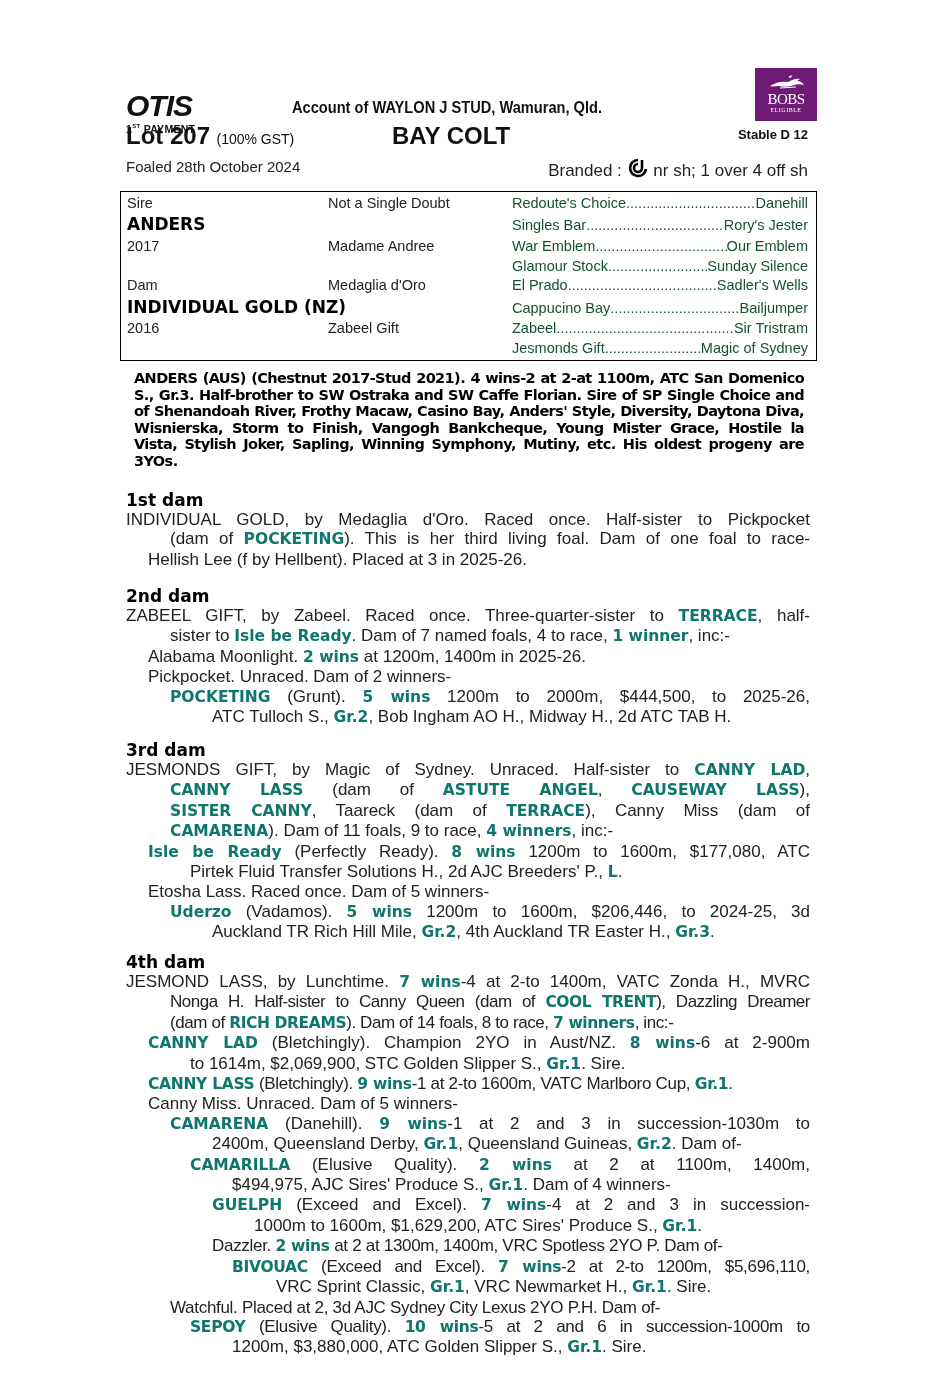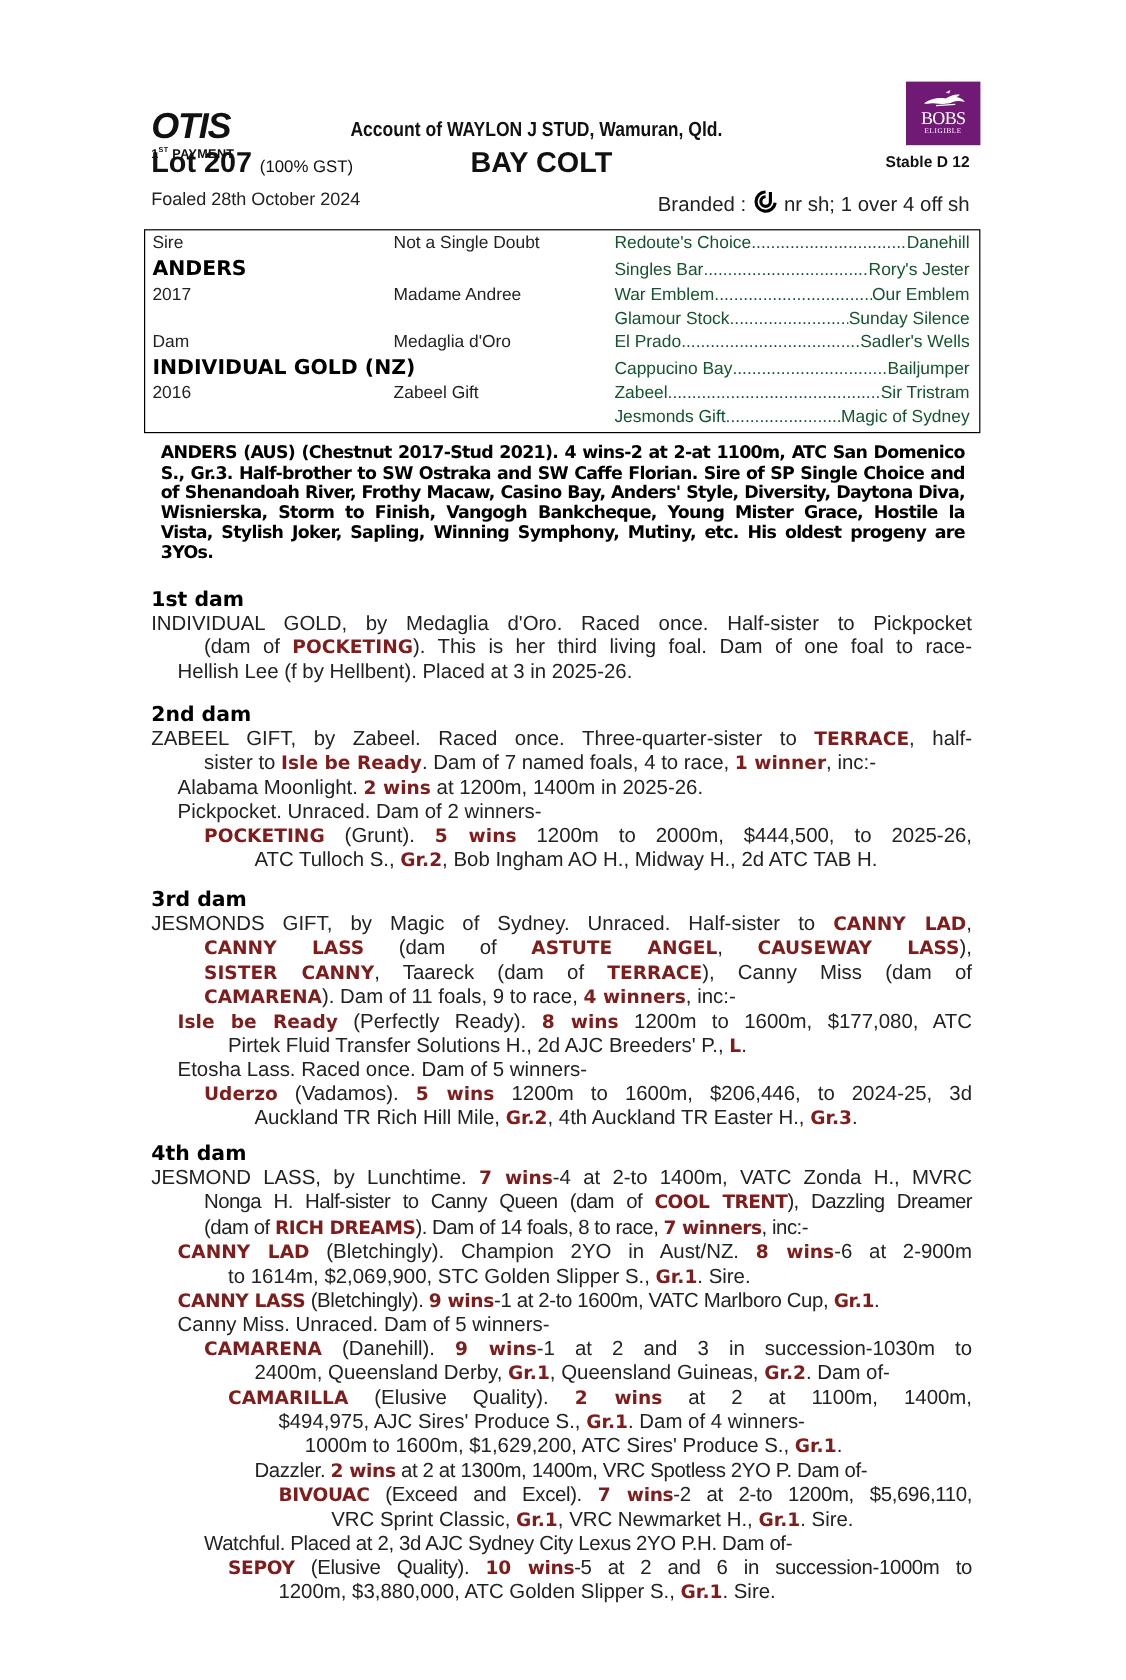--- a/index.html
+++ b/index.html
@@ -37,21 +37,21 @@
   .g3 .r { flex:0 0 auto; }
 
   
   .sirepara { position:absolute; left:134px; top:370px; width:670px; font-family:"DejaVu Sans", sans-serif; font-weight:bold; font-size:14.5px; line-height:16.5px; letter-spacing:-0.6px; text-align:justify; color:#000; }
 
   
   .sec { position:absolute; left:126px; width:684px; }
   .sec h3 { margin:0; font-family:"DejaVu Sans", sans-serif; font-weight:bold; font-size:17px; line-height:20px; color:#000; }
   .ln { font-size:17px; line-height:19.4px; color:#222; white-space:nowrap; transform-origin:left top; }
   .ln.j { text-align:justify; text-align-last:justify; white-space:normal; }
-  .ln b { font-family:"DejaVu Sans", sans-serif; font-weight:bold; font-size:15.5px; color:#7f1d1d; }
+  .ln b { font-family:"DejaVu Sans", sans-serif; font-weight:bold; font-size:15.5px; color:#0f766e; }
   .i0 { padding-left:0; }
   .i1 { padding-left:22px; }
   .i2 { padding-left:44px; }
   .i3 { padding-left:64px; }
   .i4 { padding-left:86px; }
   .i5 { padding-left:106px; }
   .i6 { padding-left:128px; }
 </style>
 </head>
 <body>
@@ -185,20 +185,21 @@
     <div class="ln j i2" style="letter-spacing:-0.5px"><span>Nonga H. Half-sister to Canny Queen (dam of </span><b>COOL TRENT</b><span>), Dazzling Dreamer</span></div>
     <div class="ln i2" style="letter-spacing:-0.4px"><span>(dam of </span><b>RICH DREAMS</b><span>). Dam of 14 foals, 8 to race, </span><b>7 winners</b><span>, inc:-</span></div>
     <div class="ln j i1"><b>CANNY LAD</b><span> (Bletchingly). Champion 2YO in Aust/NZ. </span><b>8 wins</b><span>-6 at 2-900m</span></div>
     <div class="ln i3"><span>to 1614m, $2,069,900, STC Golden Slipper S., </span><b>Gr.1</b><span>. Sire.</span></div>
     <div class="ln i1" style="letter-spacing:-0.3px"><b>CANNY LASS</b><span> (Bletchingly). </span><b>9 wins</b><span>-1 at 2-to 1600m, VATC Marlboro Cup, </span><b>Gr.1</b><span>.</span></div>
     <div class="ln i1"><span>Canny Miss. Unraced. Dam of 5 winners-</span></div>
     <div class="ln j i2"><b>CAMARENA</b><span> (Danehill). </span><b>9 wins</b><span>-1 at 2 and 3 in succession-1030m to</span></div>
     <div class="ln i4"><span>2400m, Queensland Derby, </span><b>Gr.1</b><span>, Queensland Guineas, </span><b>Gr.2</b><span>. Dam of-</span></div>
     <div class="ln j i3"><b>CAMARILLA</b><span> (Elusive Quality). </span><b>2 wins</b><span> at 2 at 1100m, 1400m,</span></div>
     <div class="ln i5"><span>$494,975, AJC Sires' Produce S., </span><b>Gr.1</b><span>. Dam of 4 winners-</span></div>
+    <div class="ln j i4"><b>GUELPH</b><span> (Exceed and Excel). </span><b>7 wins</b><span>-4 at 2 and 3 in succession-</span></div>
     <div class="ln i6"><span>1000m to 1600m, $1,629,200, ATC Sires' Produce S., </span><b>Gr.1</b><span>.</span></div>
     <div class="ln i4" style="letter-spacing:-0.3px"><span>Dazzler. </span><b>2 wins</b><span> at 2 at 1300m, 1400m, VRC Spotless 2YO P. Dam of-</span></div>
     <div class="ln j i5" style="letter-spacing:-0.3px"><b>BIVOUAC</b><span> (Exceed and Excel). </span><b>7 wins</b><span>-2 at 2-to 1200m, $5,696,110,</span></div>
     <div class="ln" style="padding-left:150px"><span>VRC Sprint Classic, </span><b>Gr.1</b><span>, VRC Newmarket H., </span><b>Gr.1</b><span>. Sire.</span></div>
     <div class="ln i2" style="letter-spacing:-0.3px"><span>Watchful. Placed at 2, 3d AJC Sydney City Lexus 2YO P.H. Dam of-</span></div>
     <div class="ln j i3" style="letter-spacing:-0.3px"><b>SEPOY</b><span> (Elusive Quality). </span><b>10 wins</b><span>-5 at 2 and 6 in succession-1000m to</span></div>
     <div class="ln i5"><span>1200m, $3,880,000, ATC Golden Slipper S., </span><b>Gr.1</b><span>. Sire.</span></div>
   </div>
 
 </div>

